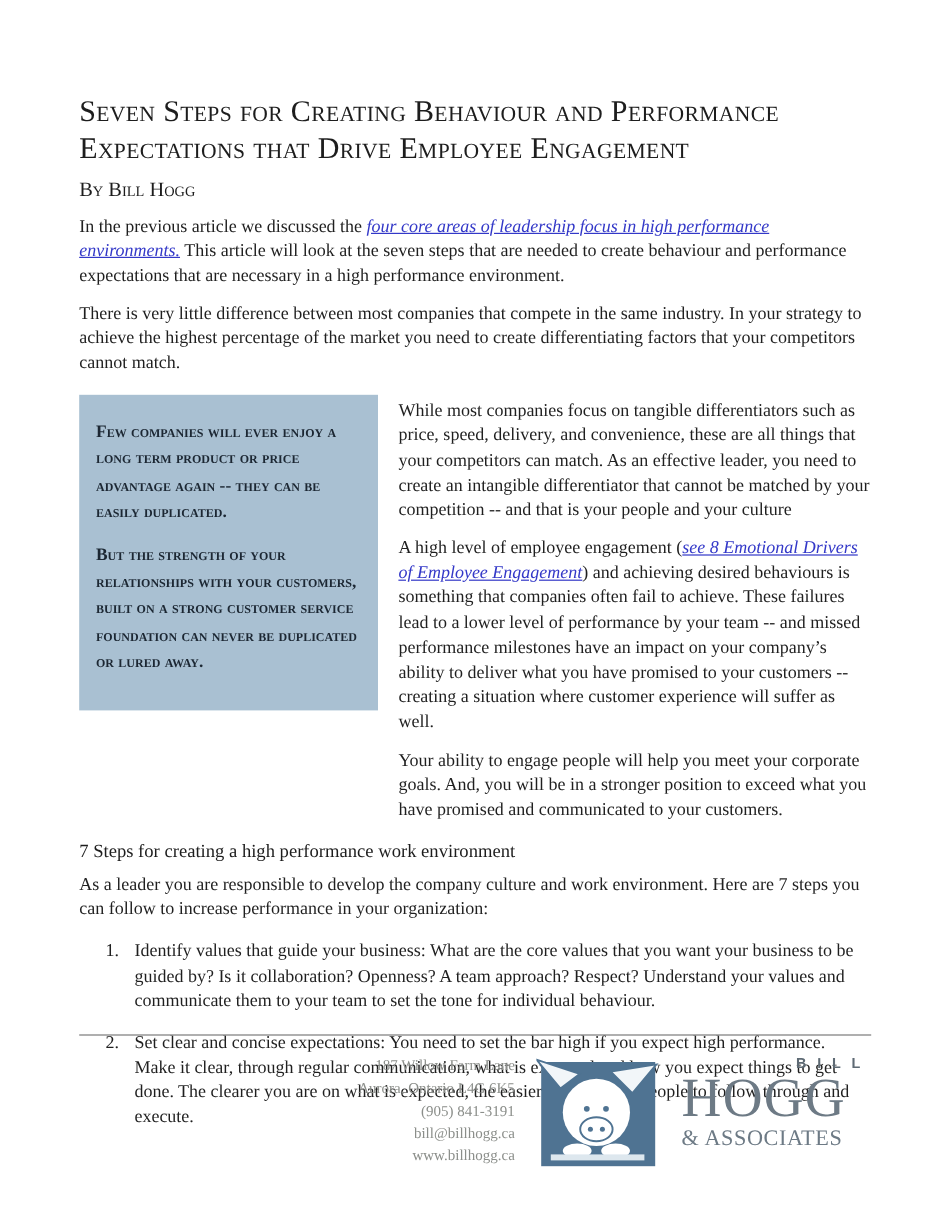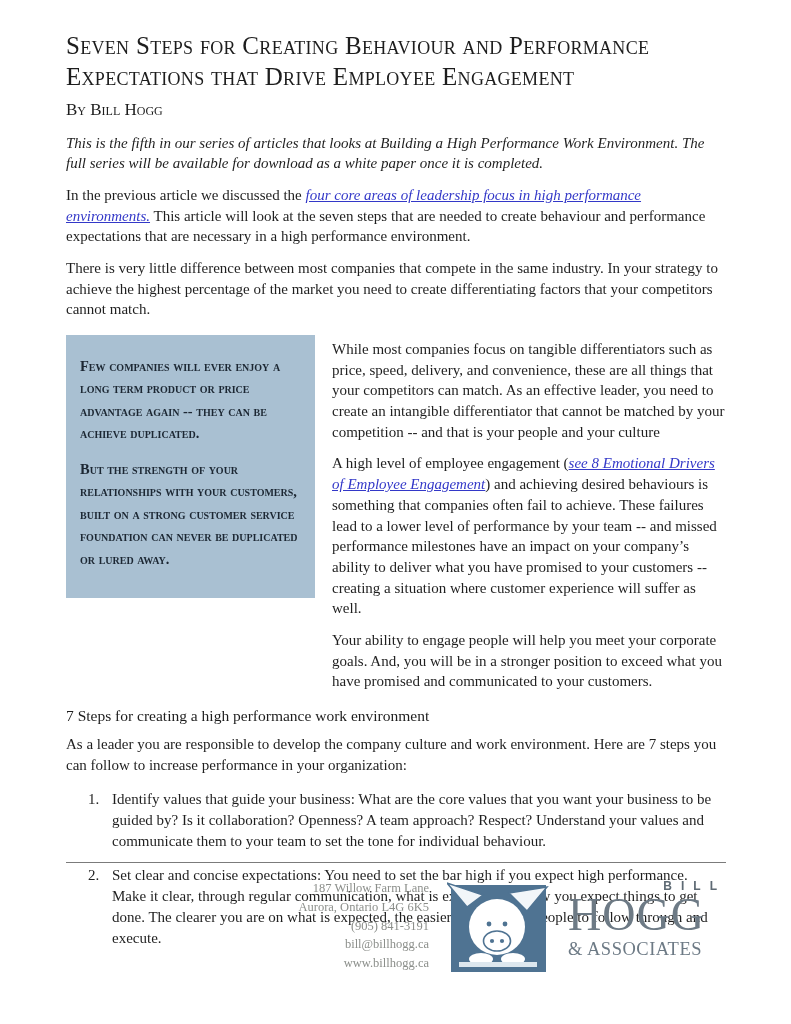--- a/index.html
+++ b/index.html
@@ -7,21 +7,21 @@
   body {
     width: 791px; height: 1024px;
     font-family: "Liberation Serif", serif;
     color: #1f1f1f;
     position: relative;
     overflow: hidden;
   }
   .page {
     position: relative;
     width: 791px; height: 1024px;
-    padding: 30px 65px 0 66px;
+    padding: 78px 65px 0 66px;
   }
   h1.title {
     font-size: 25px;
     font-weight: normal;
     font-variant: small-caps;
     letter-spacing: 0.3px;
     line-height: 1.25;
     color: #1d1d1d;
   }
   .byline {
@@ -152,29 +152,28 @@
 </style>
 </head>
 <body>
 
 <div class="page">
 
   <h1 class="title">Seven Steps for Creating Behaviour and Performance Expectations that Drive Employee Engagement</h1>
 
   <div class="byline">By Bill Hogg</div>
 
-  <p class="body-text italic" style="margin-top:13px">This is the fifth in our series of articles that looks at Building a High Performance Work Environment. The full series will be available for download as a white paper once it is completed.</p>
 
   <p class="body-text"><span>In the previous article we discussed the </span><a class="doc-link">four core areas of leadership focus in high performance environments.</a><span> This article will look at the seven steps that are needed to create behaviour and performance expectations that are necessary in a high performance environment.</span></p>
 
   <p class="body-text">There is very little difference between most companies that compete in the same industry. In your strategy to achieve the highest percentage of the market you need to create differentiating factors that your competitors cannot match.</p>
 
   <div class="two-col">
     <div class="pullquote">
-      <p>Few companies will ever enjoy a long term product or price advantage again -- they can be achieve duplicated.</p>
+      <p>Few companies will ever enjoy a long term product or price advantage again -- they can be easily duplicated.</p>
       <p>But the strength of your relationships with your customers, built on a strong customer service foundation can never be duplicated or lured away.</p>
     </div>
     <div class="col-right">
       <p class="body-text">While most companies focus on tangible differentiators such as price, speed, delivery, and convenience, these are all things that your competitors can match. As an effective leader, you need to create an intangible differentiator that cannot be matched by your competition -- and that is your people and your culture</p>
       <p class="body-text"><span>A high level of employee engagement (</span><a class="doc-link">see 8 Emotional Drivers of Employee Engagement</a><span>) and achieving desired behaviours is something that companies often fail to achieve. These failures lead to a lower level of performance by your team -- and missed performance milestones have an impact on your company’s ability to deliver what you have promised to your customers -- creating a situation where customer experience will suffer as well.</span></p>
       <p class="body-text">Your ability to engage people will help you meet your corporate goals. And, you will be in a stronger position to exceed what you have promised and communicated to your customers.</p>
     </div>
   </div>
 
   <h2 class="steps-heading">7 Steps for creating a high performance work environment</h2>

